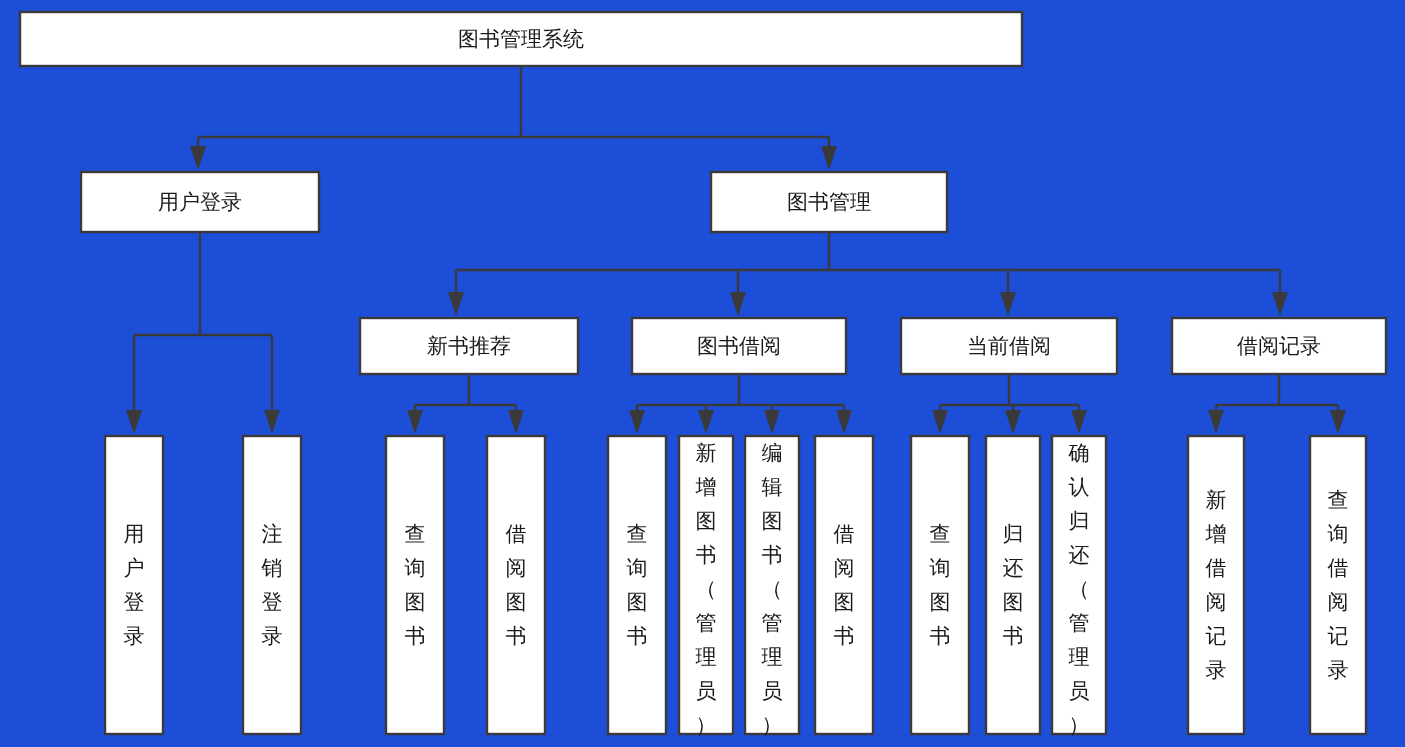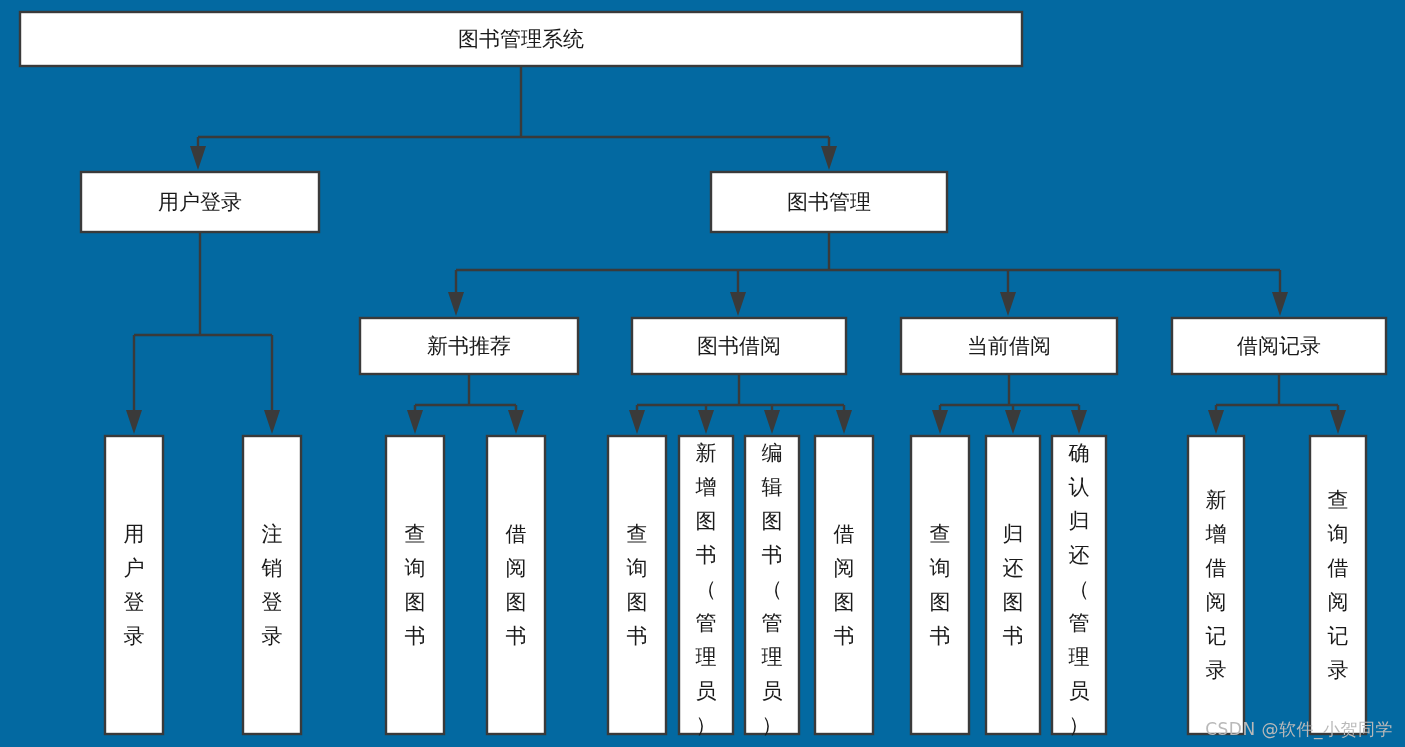--- a/index.html
+++ b/index.html
@@ -8,21 +8,21 @@
     padding: 0;
     background: #ffffff;
   }
   body {
     font-family: "Liberation Sans", "DejaVu Sans", sans-serif;
   }
   #diagram-root {
     position: relative;
     width: 1405px;
     height: 747px;
-    background: #0369a1;
+    background: #1d4ed8;
     overflow: hidden;
     text-align: center;
   }
   svg.flow {
     position: absolute;
     left: 0;
     top: 0;
     width: 1405px;
     height: 747px;
     display: block;
@@ -218,15 +218,14 @@
           <rect class="node-box" x="1188" y="436" width="56" height="298"></rect>
           <text class="node-label-v" x="1216" y="507"><tspan x="1216" dy="0">新</tspan><tspan x="1216" dy="34">增</tspan><tspan x="1216" dy="34">借</tspan><tspan x="1216" dy="34">阅</tspan><tspan x="1216" dy="34">记</tspan><tspan x="1216" dy="34">录</tspan></text>
         </g>
         <g>
           <rect class="node-box" x="1310" y="436" width="56" height="298"></rect>
           <text class="node-label-v" x="1338" y="507"><tspan x="1338" dy="0">查</tspan><tspan x="1338" dy="34">询</tspan><tspan x="1338" dy="34">借</tspan><tspan x="1338" dy="34">阅</tspan><tspan x="1338" dy="34">记</tspan><tspan x="1338" dy="34">录</tspan></text>
         </g>
       </g>
   </svg>
 
-  <div class="watermark">CSDN @软件_小贺同学</div>
 
 </div>
 
 </body></html>

